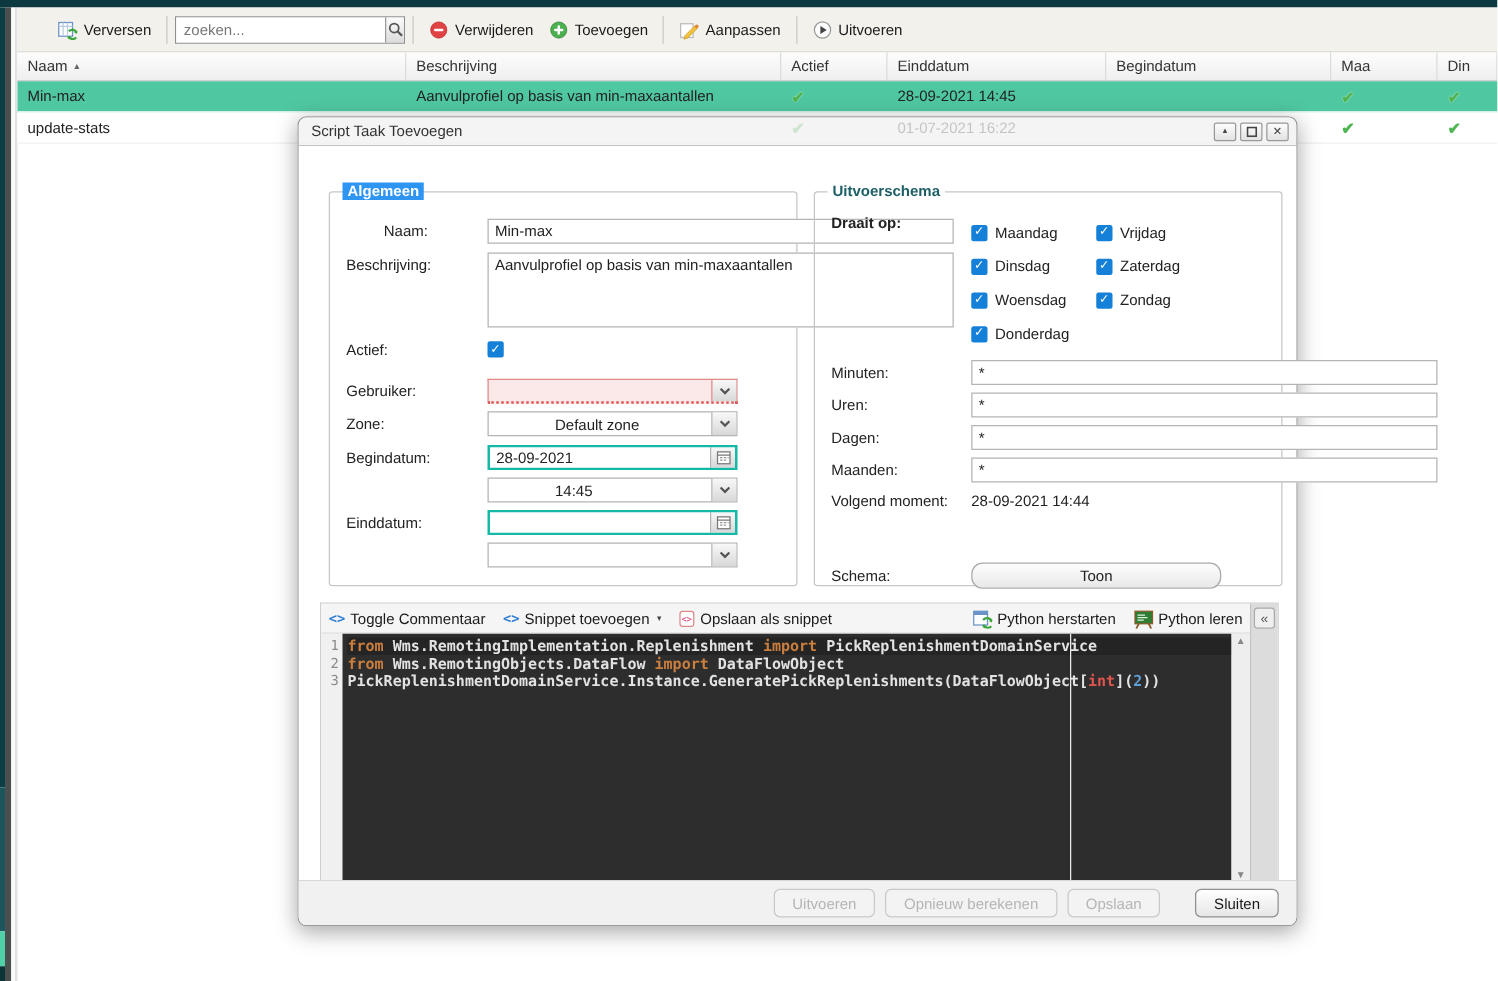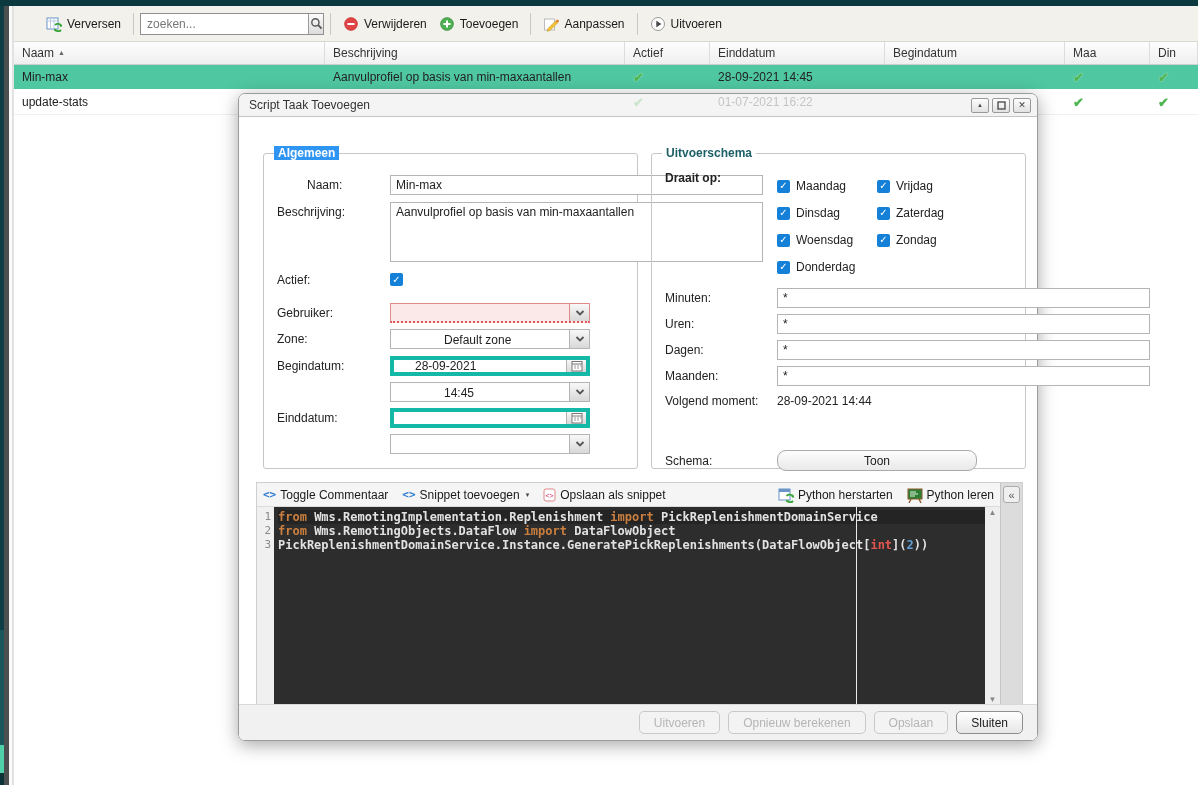--- a/index.html
+++ b/index.html
@@ -64,21 +64,21 @@
   .gb-schedule .flabel{left:13px;}
   .gb-schedule .fctl{left:125px;}
 
   .txt{height:20px; border:1px solid #b4b4b4; background:#fff; width:100%; font:12px "Liberation Sans",sans-serif; color:#222; padding:0 5px; outline:none;}
   textarea.txt{height:60px; resize:none; padding:2px 5px; line-height:14px;}
   .combo{display:flex; height:20px; border:1px solid #b4b4b4; background:#fff;padding-left:48px;}
   .combo .cval{flex:1; padding:3px 5px 0 5px; overflow:hidden; white-space:nowrap;}
   .combo .cbtn,.datef .cbtn{width:20px; border-left:1px solid #b4b4b4; background:linear-gradient(#f8f8f8,#d8d8d8); display:flex; align-items:center; justify-content:center;}
   .combo.error{background:var(--c-errbg); border:1px solid var(--c-errbd); border-bottom:2px dotted #e05555;}
   .combo.error .cbtn{border-left:1px solid var(--c-errbd);}
-  .datef{display:flex; height:20px; border:4px solid #14b8a6; background:#fff;padding-left:16px;}
+  .datef{display:flex; height:20px; border:2px solid #14b8a6; background:#fff;}
   .datef input{flex:1; border:0; outline:none; padding:0 5px; font:12px "Liberation Sans",sans-serif; color:#222; min-width:0;}
   .cb{width:13px; height:13px; background:var(--c-cb); border-radius:2px; display:inline-flex; align-items:center; justify-content:center; color:#fff; font-size:10px; line-height:1; flex:0 0 13px;}
   .day-item{display:flex; align-items:center; gap:6px; height:16px; margin-bottom:11px;}
   .day-col{position:absolute; top:24px;}
   .day-col.c1{left:125px;} .day-col.c2{left:225px;}
   .static-val{position:absolute; color:#222;}
   .btn{border:1px solid #aaa; border-radius:6px; background:linear-gradient(#fdfdfd,#e9e9e9); font:12px "Liberation Sans",sans-serif; color:#222; display:flex; align-items:center; justify-content:center;}
   .toon-btn{position:absolute; left:125px; top:296px; width:200px; height:21px; border-radius:9px;}
 
   
@@ -99,21 +99,21 @@
   .tk-kw{color:var(--c-kw);} .tk-pl{color:#e2e2e2;} .tk-ty{color:var(--c-ty);} .tk-num{color:var(--c-num);}
   .vscroll{width:15px; background:#eeeeee; display:flex; flex-direction:column; justify-content:space-between; align-items:center; padding:2px 0;}
   .hscroll{height:15px; background:#eeeeee; border-top:1px solid #ddd; display:flex; justify-content:space-between; align-items:center; padding:0 3px;}
   .scr-ar{font-size:8px; color:#888; line-height:1;}
   .cp-side{width:22px; background:#dcdcdc; border-left:1px solid #c5c5c5; display:flex; justify-content:center; padding-top:3px;}
   .collapse-btn{width:17px; height:17px; border:1px solid #aaa; border-radius:3px; background:#efefef; font-size:11px; color:#555; display:flex; align-items:center; justify-content:center;}
 
   
   .dlg-footer{position:absolute; left:0; right:0; bottom:0; height:36px; background:#f1f1f1; border-top:1px solid #d8d8d8; border-radius:0 0 6px 6px; display:flex; align-items:center; justify-content:flex-end; gap:8px; padding-right:14px;}
   .fbtn{height:23px; padding:0 14px; border:1px solid #c9c9c9; border-radius:5px; background:#f3f3f3; color:#b5b5b5; font:12px "Liberation Sans",sans-serif; display:flex; align-items:center;}
-  .fbtn.primary{border:1px solid #8f8f8f; background:linear-gradient(#fff,#e6e6e6); color:#1a1a1a;}
+  .fbtn.primary{border:1px solid #8f8f8f; background:linear-gradient(#fff,#e6e6e6); color:#1a1a1a;margin-left:20px;}
 </style>
 </head>
 <body>
 
 <div class="top-strip"></div>
 <div class="left-rail">
   <div class="rail-c1">
     <div class="s1"></div>
       <div class="s2"></div>
     <div class="s3"></div>

